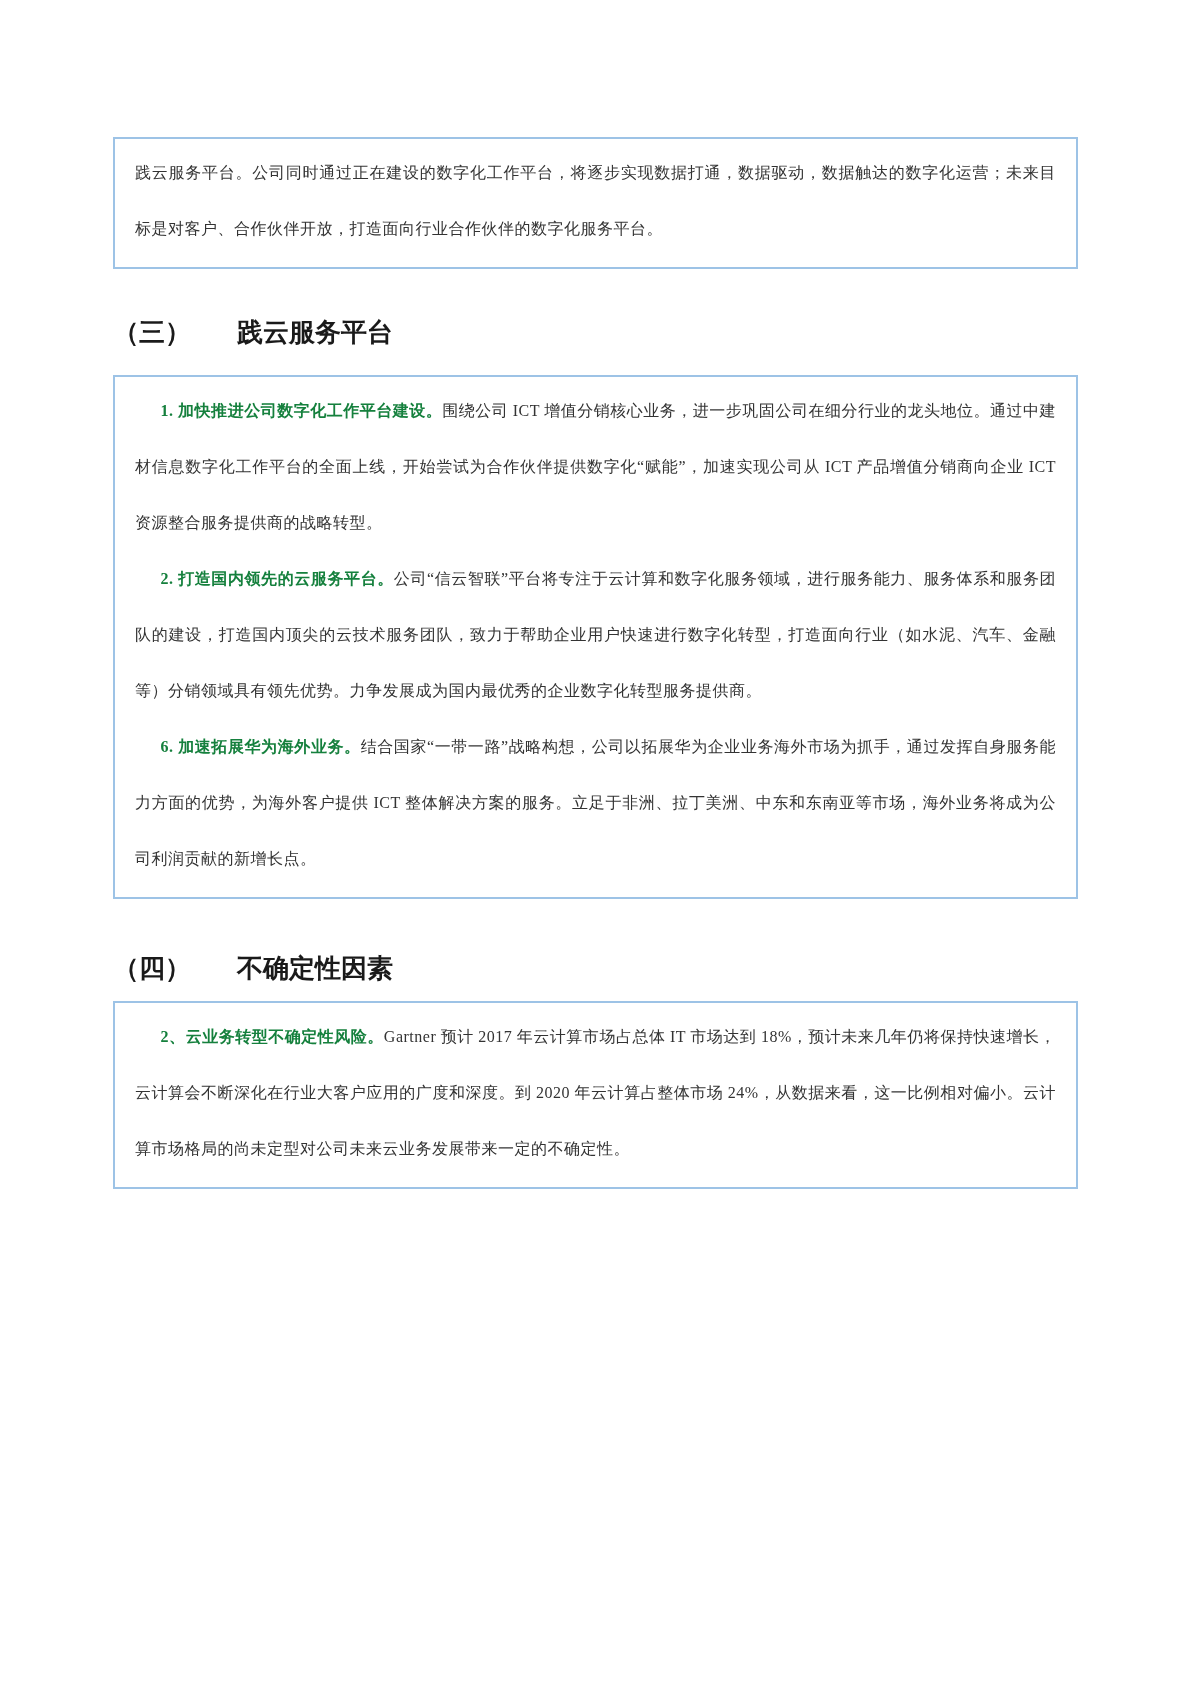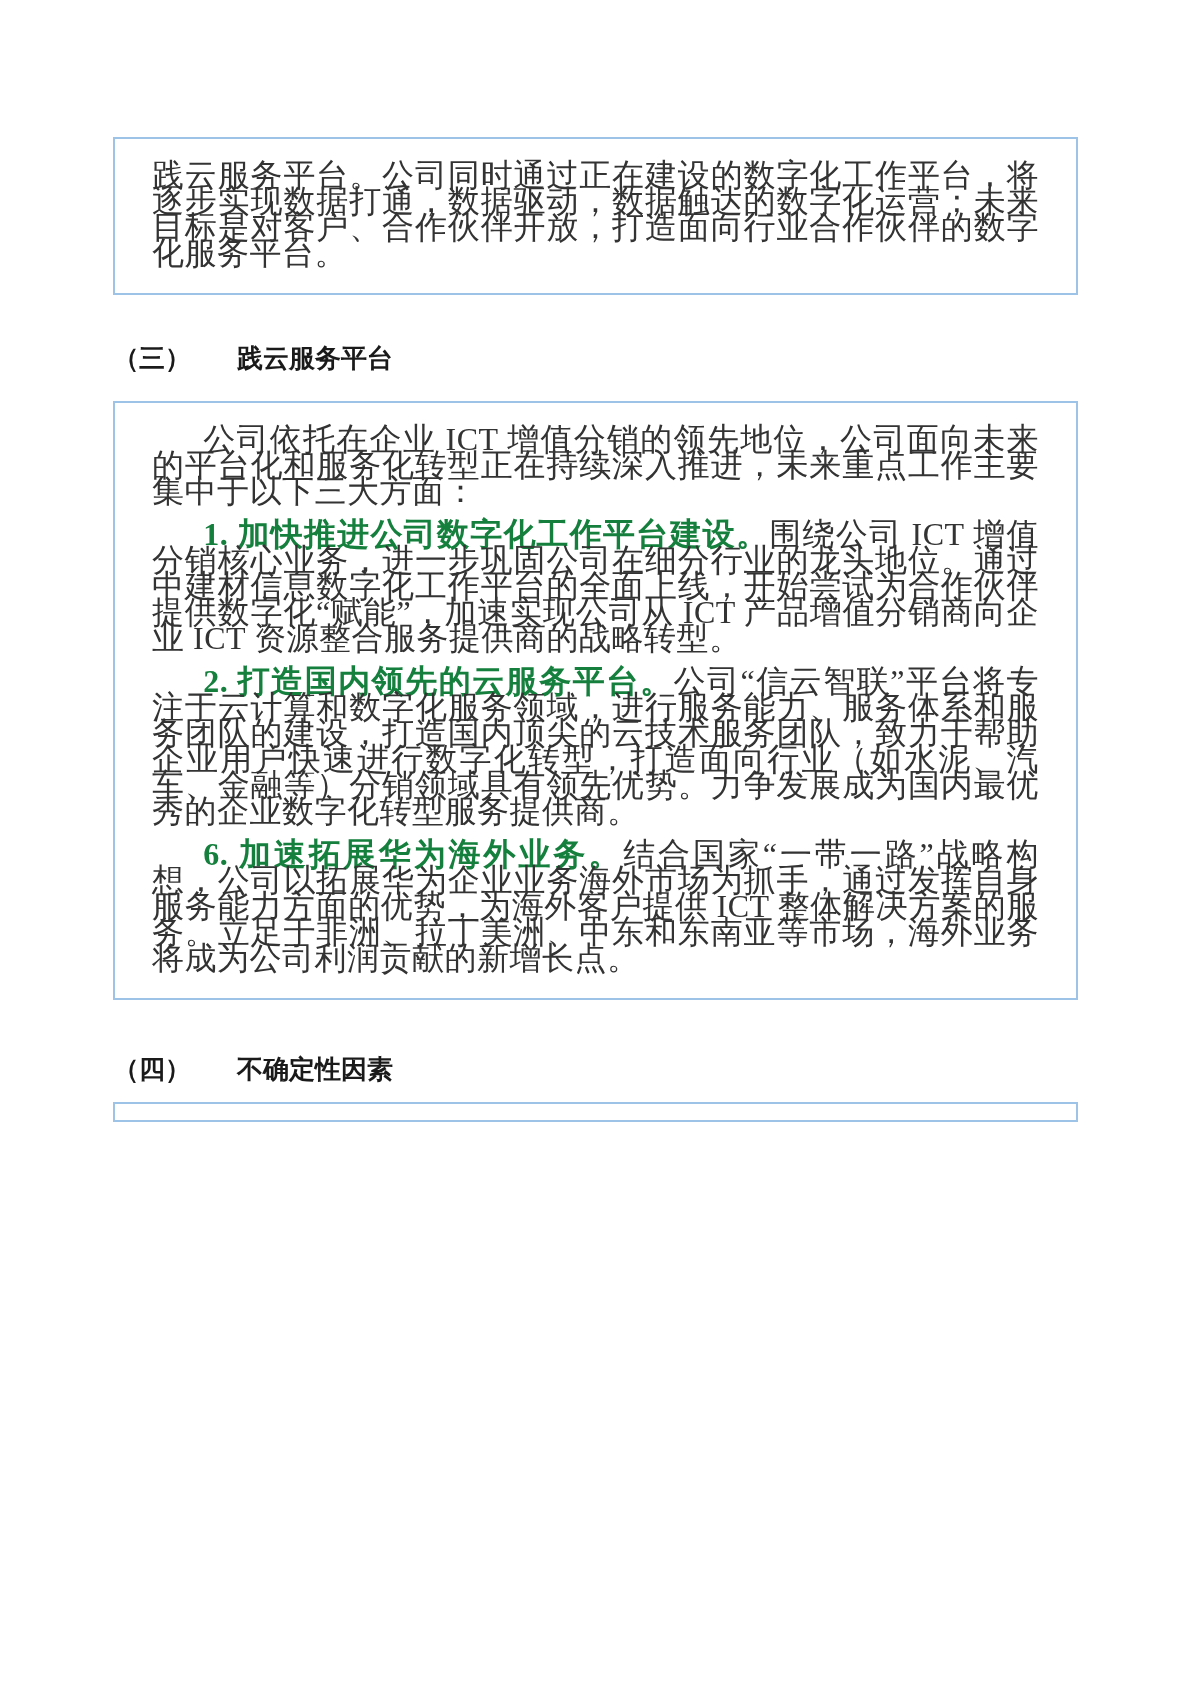--- a/index.html
+++ b/index.html
@@ -21,23 +21,23 @@
     padding-top: 137px;
   }
   .text-box {
     box-sizing: border-box;
     border: 2px solid #9dc3e6;
     background: #ffffff;
     padding: 6px 20px 10px 20px;
     width: 100%;
   }
   .para {
-    margin: 17px;
-    font-size: 32px;
-    line-height: 26px;
+    margin: 0;
+    font-size: 16px;
+    line-height: 56px;
     text-align: justify;
     letter-spacing: 0.5px;
     color: #333333;
   }
   .para.indent {
     text-indent: 1.6em;
   }
   .para .lead {
     font-weight: bold;
     color: #15803d;
@@ -78,34 +78,34 @@
     </p>
   </div>
 
   <div class="section-heading h3">
     <span class="sec-num">（三）</span>
     <span class="sec-title">践云服务平台</span>
   </div>
 
   <div class="text-box">
     <p class="para indent">
-      <span>公司依托在企业 ICT 增值分销的领先地位，公司面向未来的平台化和服务化转型正在持续深入推进，未来重点工作主要集中于以下三大方面：</span>
-    </p>
-    <p class="para indent">
       <span class="lead">1. 加快推进公司数字化工作平台建设。</span><span>围绕公司 ICT 增值分销核心业务，进一步巩固公司在细分行业的龙头地位。通过中建材信息数字化工作平台的全面上线，开始尝试为合作伙伴提供数字化“赋能”，加速实现公司从 ICT 产品增值分销商向企业 ICT 资源整合服务提供商的战略转型。</span>
     </p>
     <p class="para indent">
       <span class="lead">2. 打造国内领先的云服务平台。</span><span>公司“信云智联”平台将专注于云计算和数字化服务领域，进行服务能力、服务体系和服务团队的建设，打造国内顶尖的云技术服务团队，致力于帮助企业用户快速进行数字化转型，打造面向行业（如水泥、汽车、金融等）分销领域具有领先优势。力争发展成为国内最优秀的企业数字化转型服务提供商。</span>
     </p>
     <p class="para indent">
       <span class="lead">6. 加速拓展华为海外业务。</span><span>结合国家“一带一路”战略构想，公司以拓展华为企业业务海外市场为抓手，通过发挥自身服务能力方面的优势，为海外客户提供 ICT 整体解决方案的服务。立足于非洲、拉丁美洲、中东和东南亚等市场，海外业务将成为公司利润贡献的新增长点。</span>
     </p>
   </div>
 
   <div class="section-heading h4">
     <span class="sec-num">（四）</span>
     <span class="sec-title">不确定性因素</span>
   </div>
 
   <div class="text-box">
+    <p class="para indent">
+      <span class="lead">2、云业务转型不确定性风险。</span><span>Gartner 预计 2017 年云计算市场占总体 IT 市场达到 18%，预计未来几年仍将保持快速增长，云计算会不断深化在行业大客户应用的广度和深度。到 2020 年云计算占整体市场 24%，从数据来看，这一比例相对偏小。云计算市场格局的尚未定型对公司未来云业务发展带来一定的不确定性。</span>
+    </p>
   </div>
 
 </div>
 
 </body></html>

